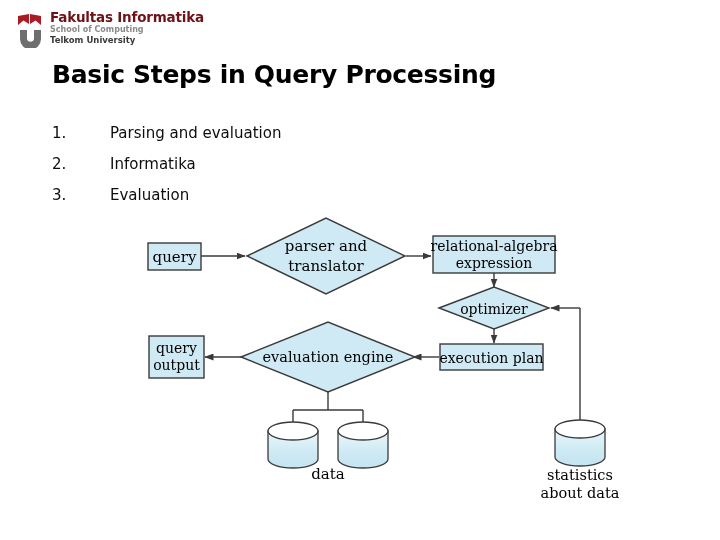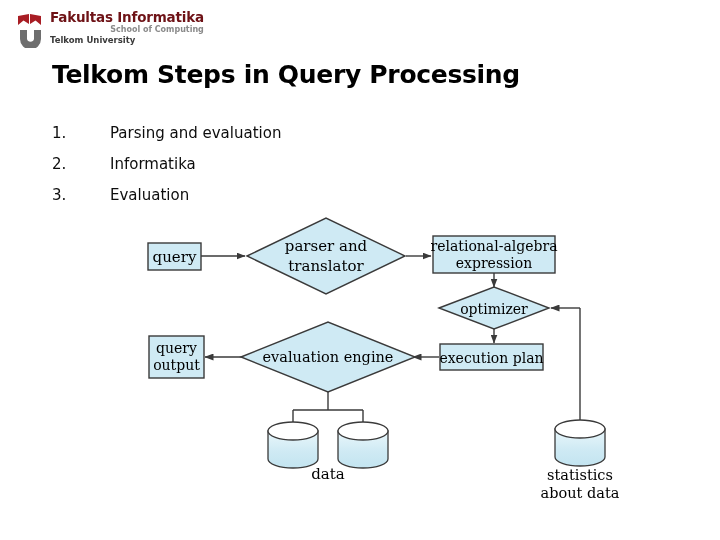--- a/index.html
+++ b/index.html
@@ -18,21 +18,21 @@
   }
   .logo-text { position: absolute; left: 34px; top: 0px; }
   .logo-l1 {
     font-family: "DejaVu Sans", sans-serif;
     font-size: 13.5px; font-weight: 700; color: #6e1216;
     letter-spacing: -0.2px; line-height: 15px; white-space: nowrap;
   }
   .logo-l2 {
     font-family: "DejaVu Sans", sans-serif;
     font-size: 8px; font-weight: 600; color: #8a8a8a;
-    line-height: 10px; white-space: nowrap; text-align: right;
+    line-height: 10px; white-space: nowrap;
   }
   .logo-l3 {
     font-family: "DejaVu Sans", sans-serif;
     font-size: 8.5px; font-weight: 700; color: #3a3a3a;
     line-height: 10px; white-space: nowrap;
   }
 
   
   .slide-title {
     position: absolute; left: 52px; top: 60px;
@@ -85,21 +85,21 @@
       <path d="M4 18 L11 18 L11 27 A3.6 3.6 0 0 0 18 27 L18 18 L25 18 L25 27
                A10.5 10.5 0 0 1 4 27 Z" fill="#6e6e6e"></path>
     </svg>
     <div class="logo-text">
       <div class="logo-l1">Fakultas Informatika</div>
       <div class="logo-l2">School of Computing</div>
       <div class="logo-l3">Telkom University</div>
     </div>
   </div>
 
-  <div class="slide-title">Telkom Steps in Query Processing</div>
+  <div class="slide-title">Basic Steps in Query Processing</div>
 
   <div class="steps">
     <div class="step-row">
       <div class="step-num">1.</div>
       <div class="step-label">Parsing and evaluation</div>
     </div>
     <div class="step-row">
       <div class="step-num">2.</div>
       <div class="step-label">Informatika</div>
     </div>

